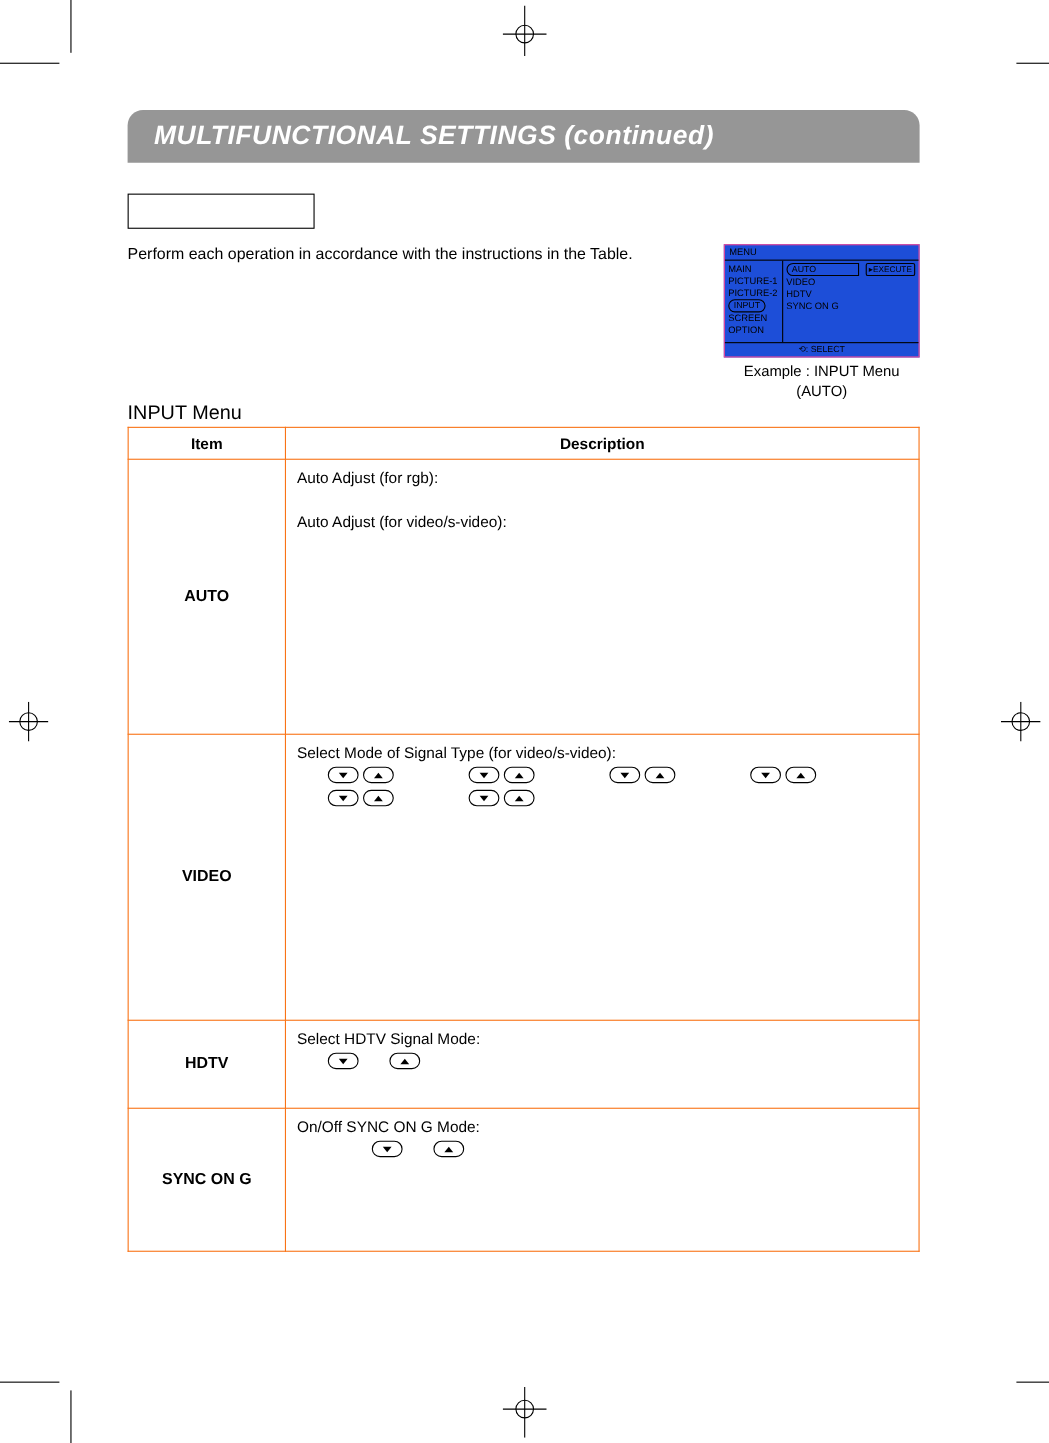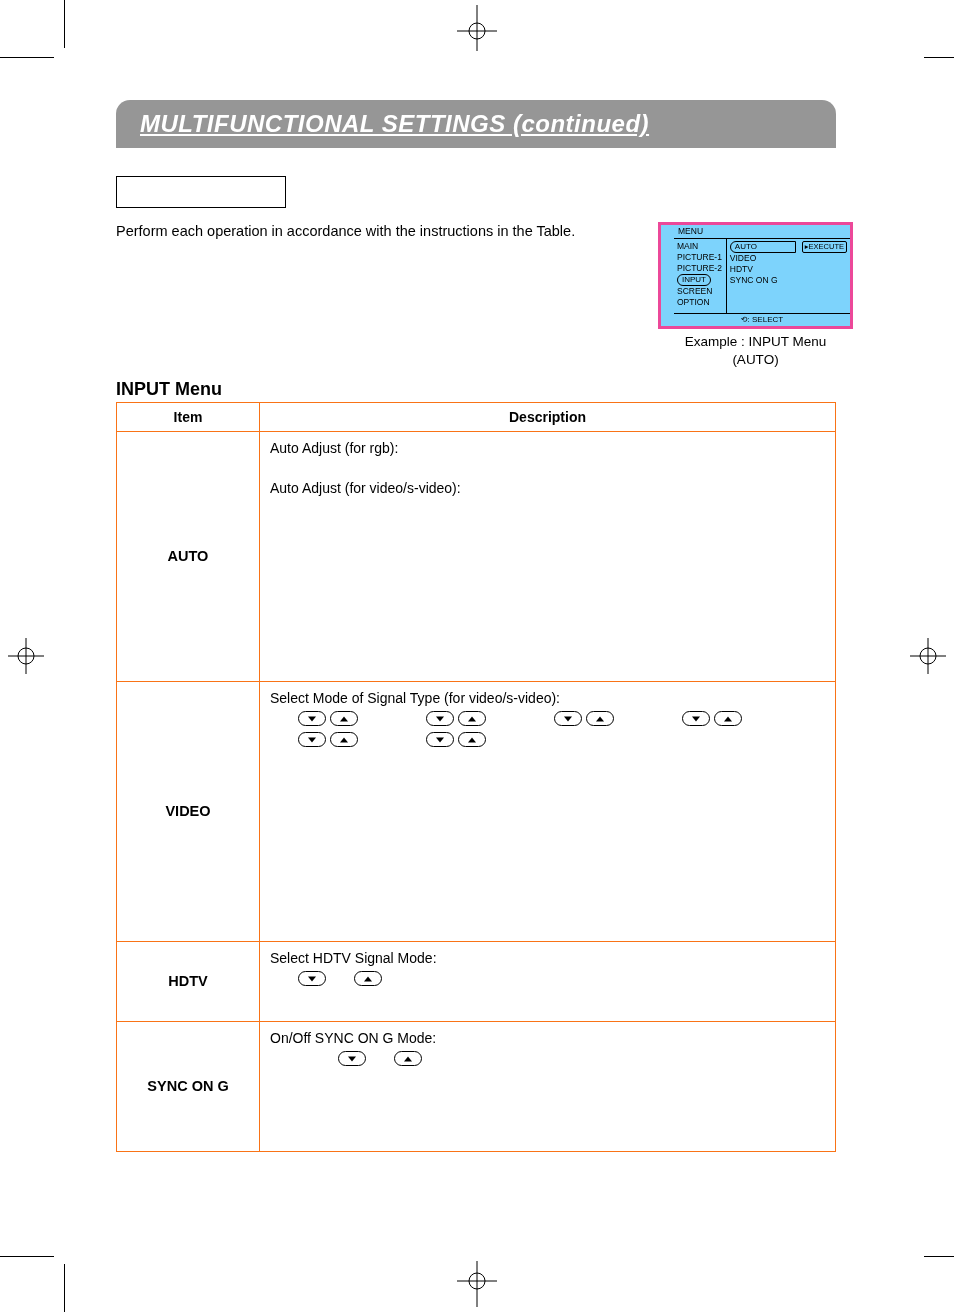--- a/index.html
+++ b/index.html
@@ -38,21 +38,20 @@
     background: #969696;
     color: #fff;
     font-weight: bold;
     font-style: italic;
     font-size: 24px;
     padding: 10px 24px;
     border-radius: 14px 14px 0 0;
     letter-spacing: 0.5px;
     width: 720px;
     box-sizing: border-box;
-    text-decoration: underline;
   }
   .empty-box {
     margin-top: 28px;
     border: 1px solid #000;
     width: 168px;
     height: 30px;
   }
   .desc-and-menu {
     display: flex;
     margin-top: 14px;
@@ -62,43 +61,41 @@
     font-size: 14.5px;
     line-height: 1.35;
     flex: 0 0 516px;
   }
   .menu-panel {
     flex: 0 0 176px;
     text-align: center;
   }
   .osd {
     width: 176px;
-    border: 3px solid #ec4899;
+    border: 1px solid #ec4899;
     font-size: 8.5px;
     line-height: 1.3;
-    background: #7dd3fc;
-    padding-left: 13px;
+    background: #1d4ed8;
   }
   .osd-header { border-bottom: 1px solid #000; padding: 1px 4px; text-align: left; }
   .osd-body { display: flex; height: 74px; }
   .osd-col-left { width: 56px; border-right: 1px solid #000; padding: 2px 3px; text-align: left; }
   .osd-col-left div { margin-bottom: 0px; }
   .osd-col-left .selected { display: inline-block; border: 1px solid #000; border-radius: 8px; padding: 0 4px; line-height: 10px; font-size: 8px; }
   .osd-col-mid { width: 66px; padding: 2px 3px; text-align: left; position: relative; }
   .osd-col-mid .selected { display: inline-block; border: 1px solid #000; border-radius: 8px 0 0 8px; padding: 0 4px 0 4px; line-height: 10px; font-size: 8px; width: 56px; }
   .osd-col-right { flex: 1; padding: 2px 3px; text-align: right; }
   .osd-col-right .exec { display: inline-block; border: 1px solid #000; border-radius: 2px; padding: 0 2px; font-size: 7.5px; }
   .osd-footer { border-top: 1px solid #000; padding: 1px 4px; text-align: center; font-size: 8px; }
   .menu-caption { font-size: 13.5px; margin-top: 4px; line-height: 1.3; }
 
   .section-title {
     font-family: "Arial Black", Arial, sans-serif;
-    font-weight: 700;
+    font-weight: 400;
     font-size: 18px;
-    margin-top: 10px;
     margin-bottom: 2px;
   }
   table.input-table {
     border-collapse: collapse;
     width: 720px;
     font-size: 14px;
   }
   table.input-table th, table.input-table td {
     border: 1px solid #f97316;
     vertical-align: top;

